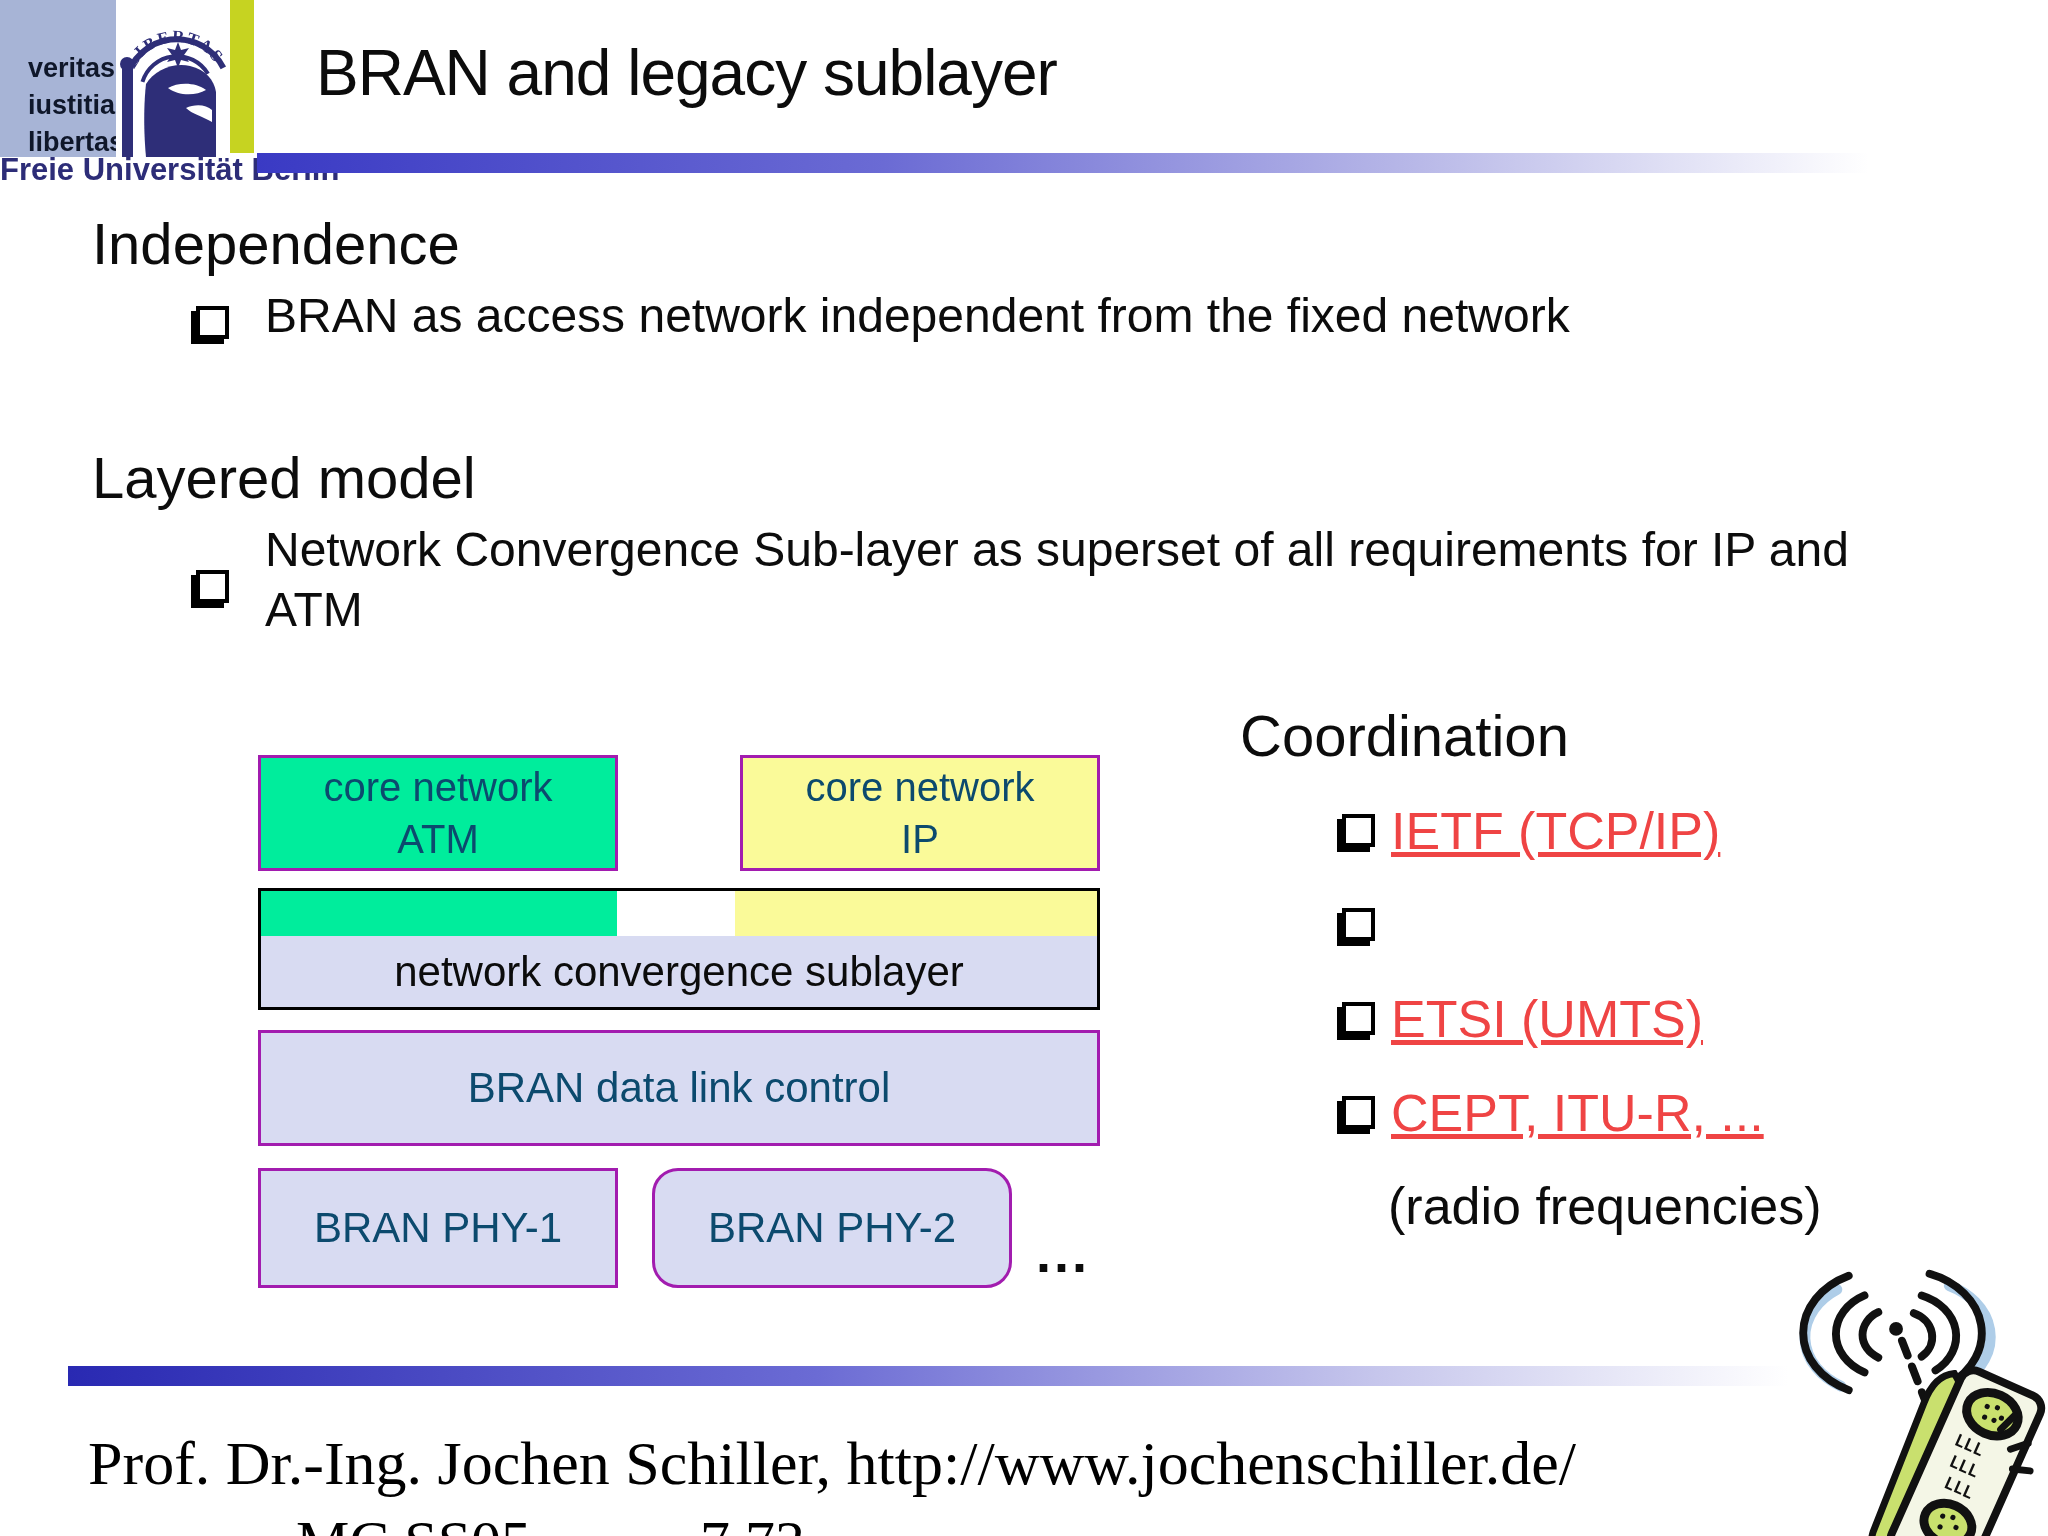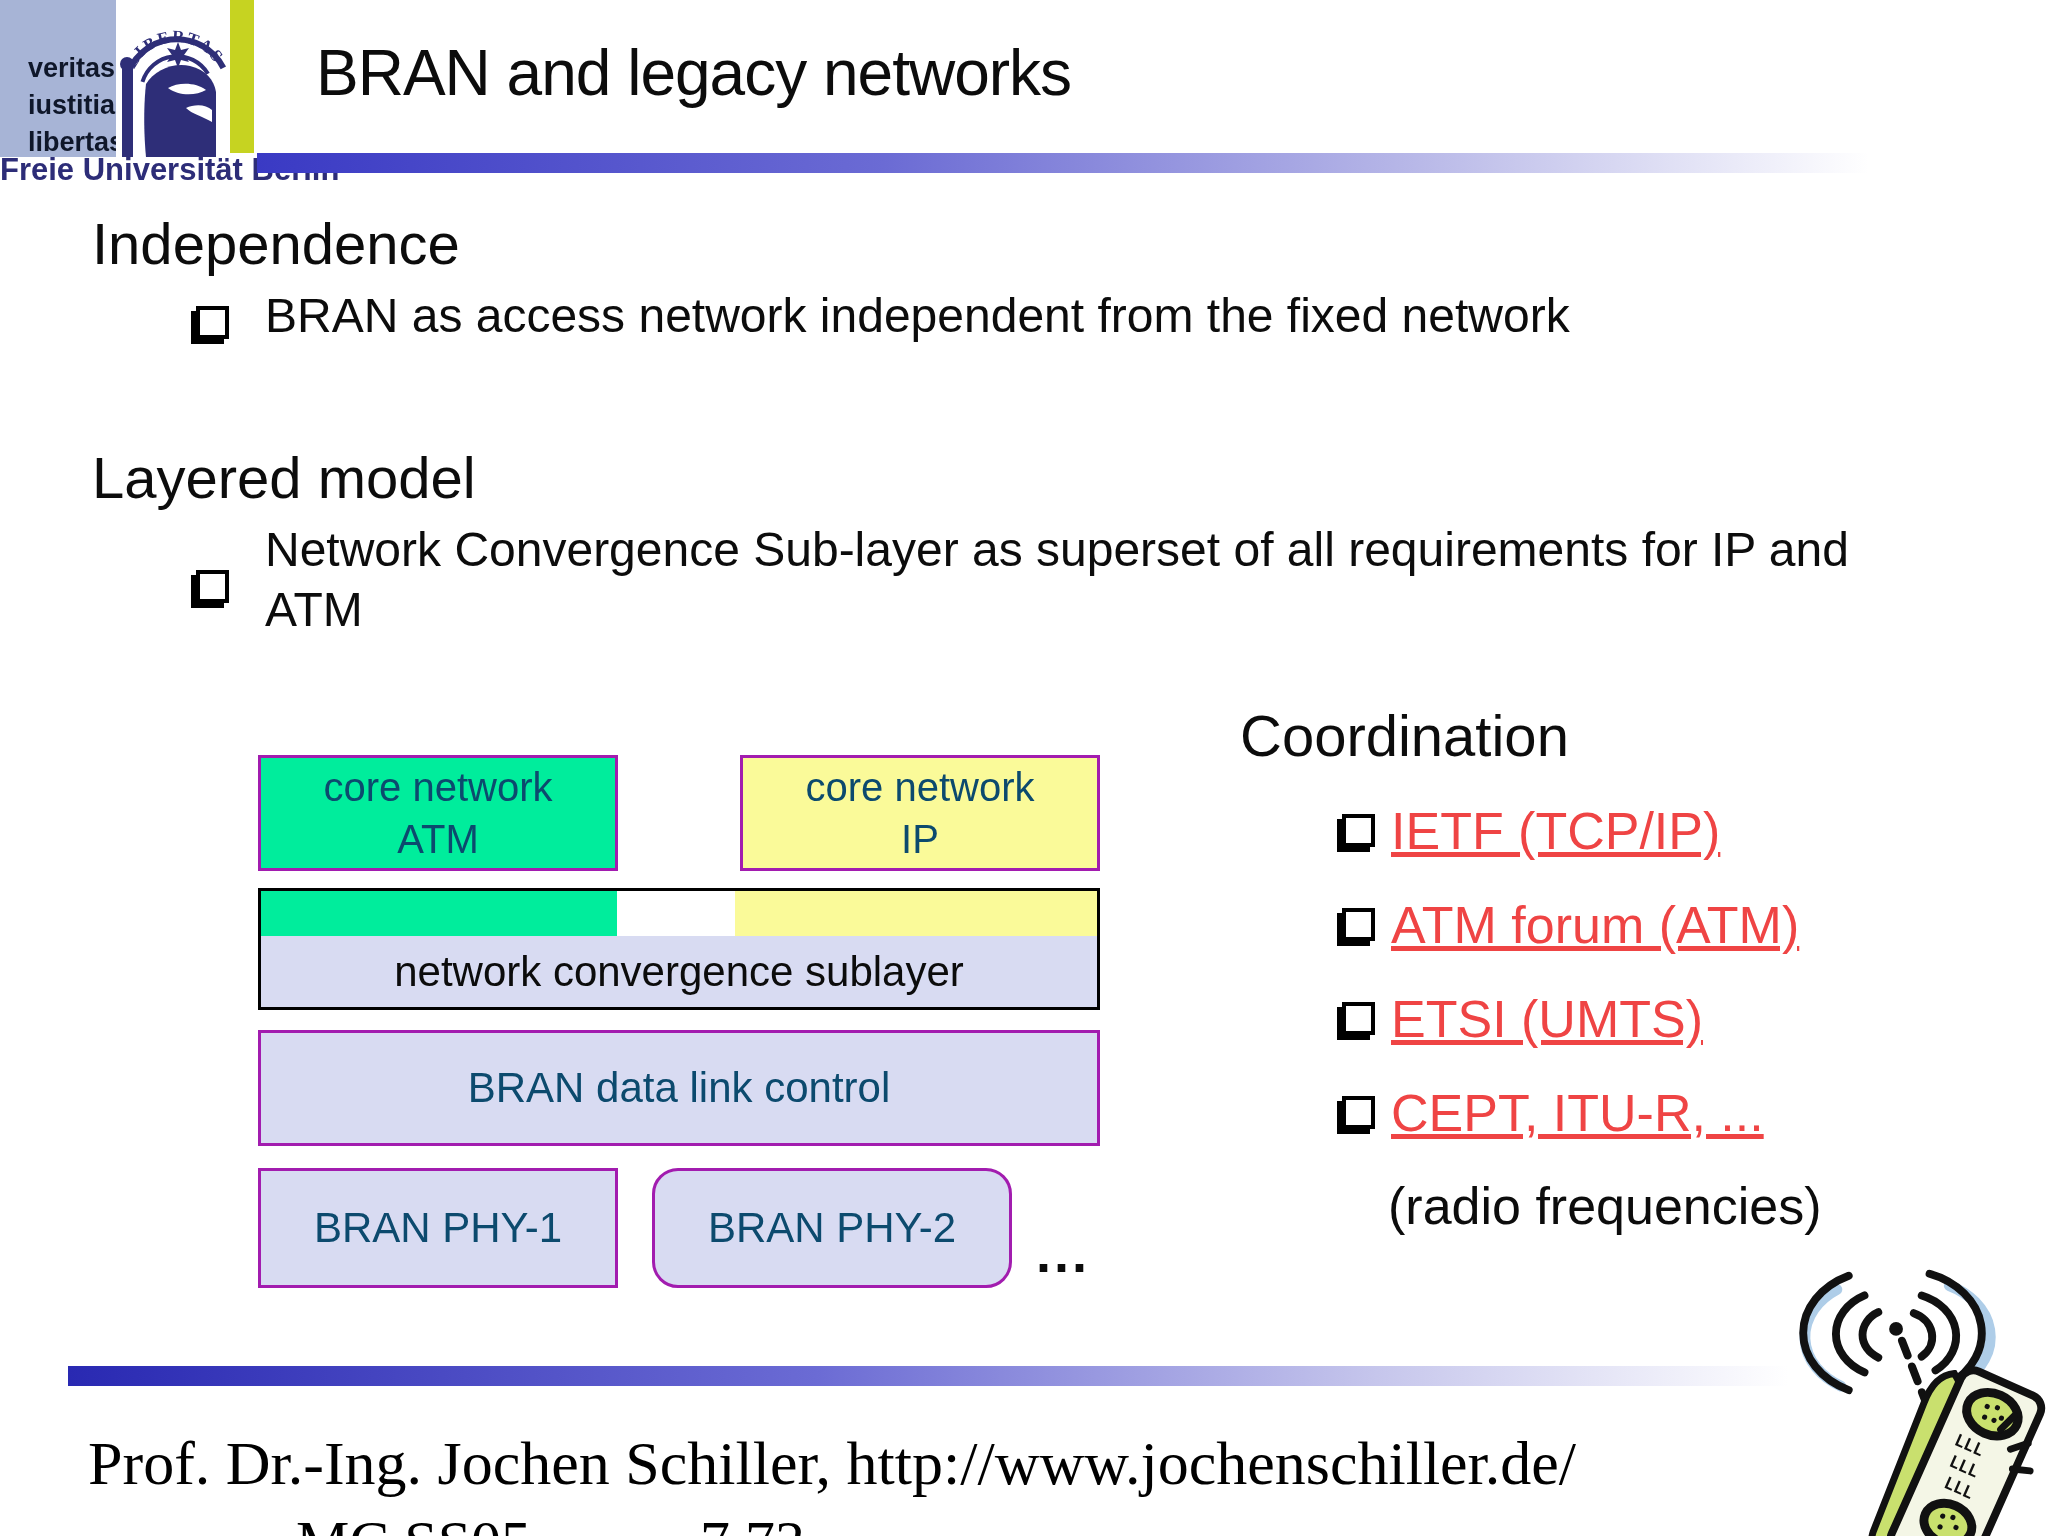--- a/index.html
+++ b/index.html
@@ -106,21 +106,21 @@
                C30,157 26,120 30,84 Z" fill="#2e2e78"></path>
       <path d="M52,88 C62,82 80,82 90,90 C80,96 62,96 52,88 Z" fill="#fff"></path>
       <path d="M70,108 C78,104 90,104 96,110 L96,122 C86,116 76,114 70,108 Z" fill="#fff"></path>
     </svg>
   </div>
 
   <div class="logo-stripe"></div>
 
   <div class="fu-name">Freie Universität Berlin</div>
 
-  <div class="page-title">BRAN and legacy networks</div>
+  <div class="page-title">BRAN and legacy sublayer</div>
 
   <div class="header-bar"></div>
 
   <div class="h1" style="left:92px;top:210px;">Independence</div>
 
   <div class="bullet-row" style="left:196px;top:286px;width:1700px;">
     <span class="sq"></span>
     <span class="bullet-text">BRAN as access network independent from the fixed network</span>
   </div>
 
@@ -166,21 +166,20 @@
   <div class="dots" style="left:1036px;top:1222px;">...</div>
 
   <div class="h1" style="left:1240px;top:702px;">Coordination</div>
 
   <div class="co-row" style="left:1342px;top:800px;">
     <span class="sq"></span>
     <span class="co-text">IETF (TCP/IP)</span>
   </div>
   <div class="co-row" style="left:1342px;top:894px;">
     <span class="sq"></span>
-    <span class="co-text">ATM forum (ATM)</span>
   </div>
   <div class="co-row" style="left:1342px;top:988px;">
     <span class="sq"></span>
     <span class="co-text">ETSI (UMTS)</span>
   </div>
   <div class="co-row" style="left:1342px;top:1082px;">
     <span class="sq"></span>
     <span class="co-text">CEPT, ITU-R, ...</span>
   </div>
   <div class="co-cont" style="left:1388px;top:1176px;">(radio frequencies)</div>

